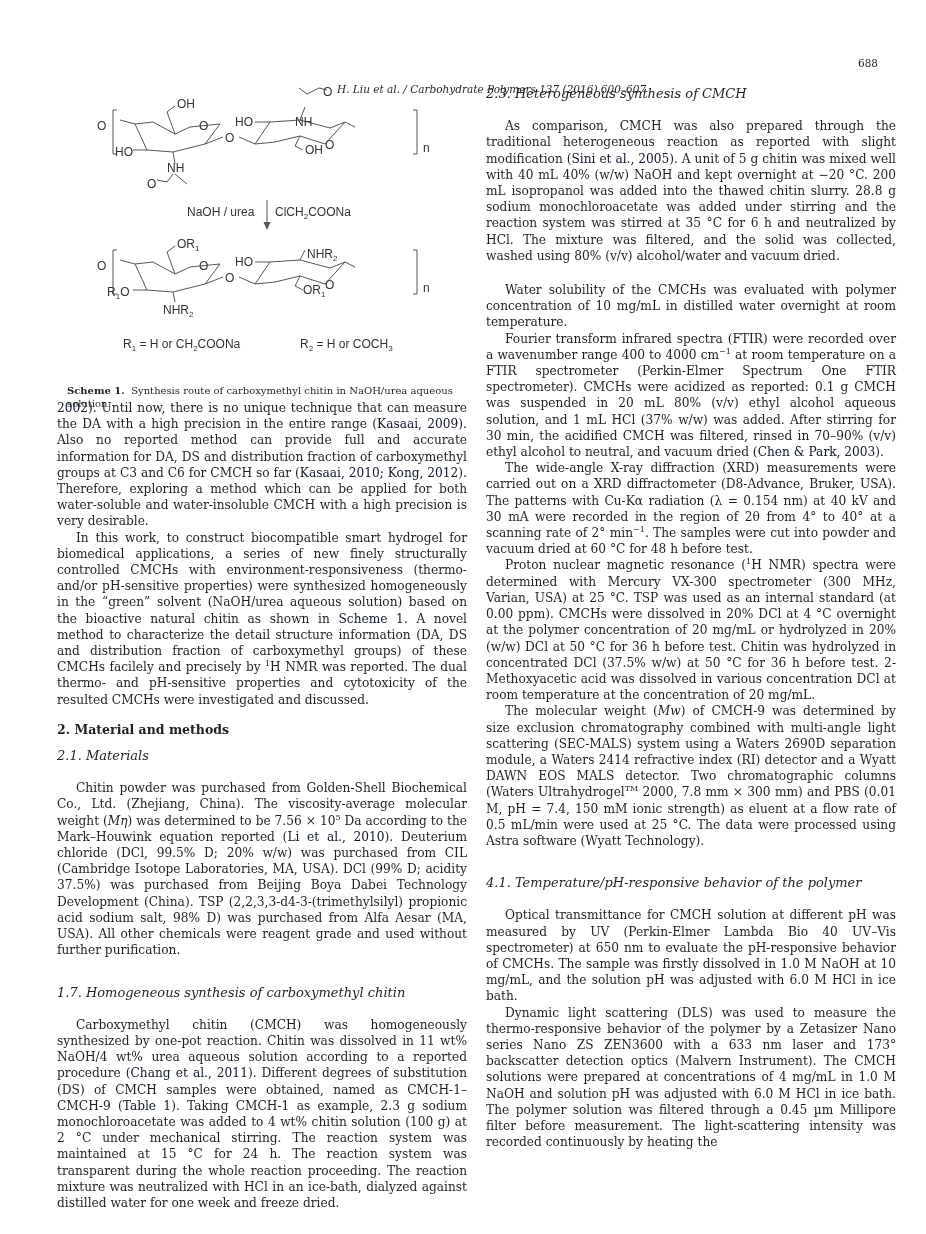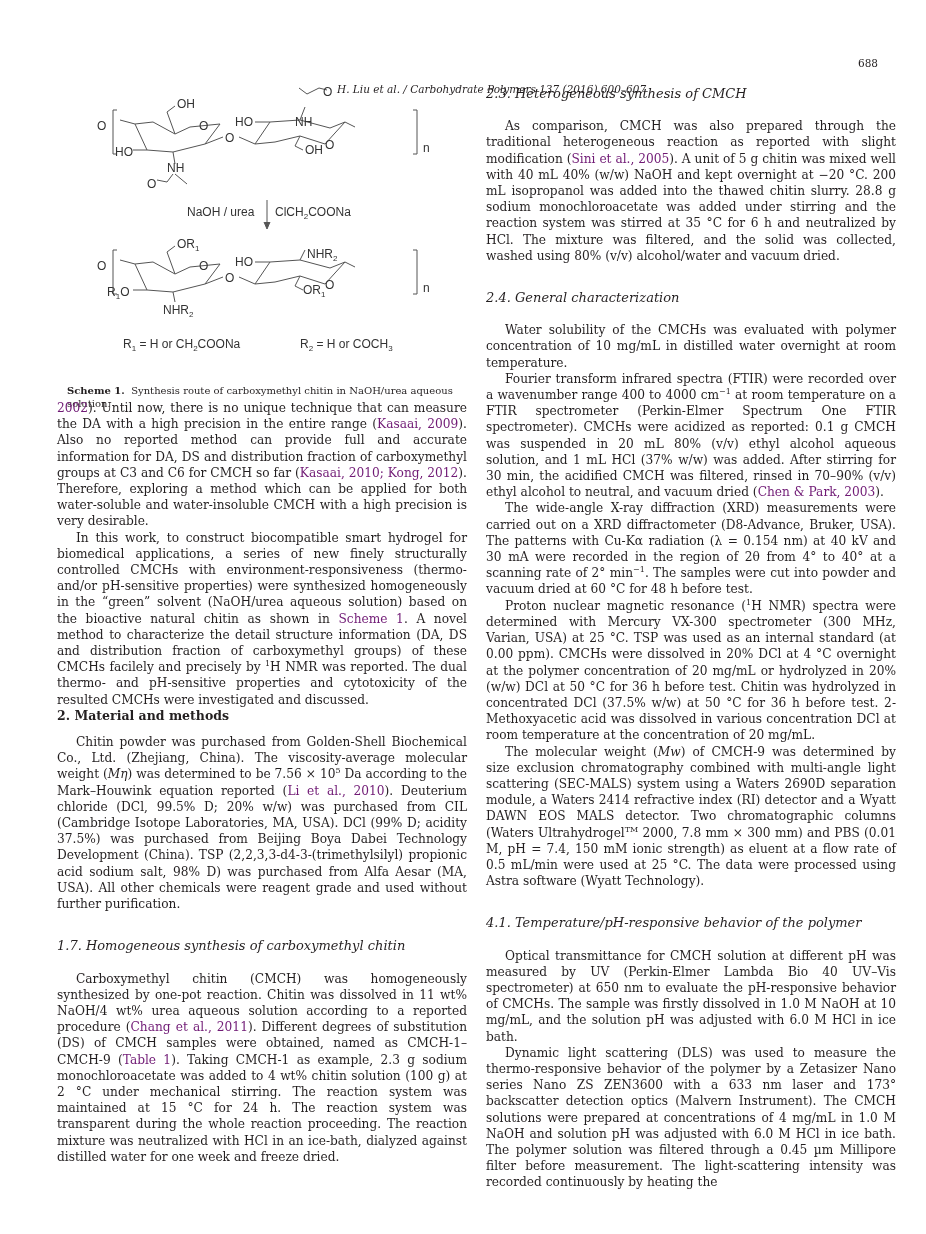--- a/index.html
+++ b/index.html
@@ -14,22 +14,22 @@
   }
   .running-header .journal { position: absolute; left: 337px; top: 0; margin-top: 26px; }
   .running-header .pageno { position: absolute; left: 858px; top: 0; font-style: normal; }
 
   .col { position: absolute; width: 410px; font-size: 12.2px; line-height: 16.2px; }
   .col.left { left: 57px; top: 400px; }
   .col.right { left: 486px; top: 86px; }
 
   .p { text-align: justify; margin: 0; hyphens: manual; }
   .p.indent { text-indent: 19px; }
-  .link { color: #701a75; }
-  .h1 { font-weight: bold; font-size: 12.5px; margin: 0 0 10px 0; }
+  .link { color: #0f172a; }
+  .h1 { font-weight: bold; font-size: 12.5px; margin: 14px 0 10px 0; }
   .h2 { font-style: italic; font-size: 13px; margin: 8px 0 16px 0; }
   .gap { height: 18px; }
 
   .scheme {
     position: absolute; left: 95px; top: 82px; width: 345px; height: 275px;
   }
   .scheme svg { width: 345px; height: 275px; }
   .scheme text { font-family: "Liberation Sans", sans-serif; font-size: 12px; fill: #333; }
   .caption {
     position: absolute; left: 67px; top: 368px; width: 400px;
@@ -128,33 +128,33 @@
 </div>
 <div class="caption">
   <b>Scheme 1.</b>&nbsp; <span>Synthesis route of carboxymethyl chitin in NaOH/urea aqueous solution.</span>
 </div>
 
 <div class="col left">
   <p class="p"><span class="link">2002</span><span>). Until now, there is no unique technique that can measure the DA with a high precision in the entire range (</span><span class="link">Kasaai, 2009</span><span>). Also no reported method can provide full and accurate information for DA, DS and distribution fraction of carboxymethyl groups at C3 and C6 for CMCH so far (</span><span class="link">Kasaai, 2010; Kong, 2012</span><span>). Therefore, exploring a method which can be applied for both water-soluble and water-insoluble CMCH with a high precision is very desirable.</span></p>
   <p class="p indent"><span>In this work, to construct biocompatible smart hydrogel for biomedical applications, a series of new finely structurally controlled CMCHs with environment-responsiveness (thermo- and/or pH-sensitive properties) were synthesized homogeneously in the “green” solvent (NaOH/urea aqueous solution) based on the bioactive natural chitin as shown in </span><span class="link">Scheme 1</span><span>. A novel method to characterize the detail structure information (DA, DS and distribution fraction of carboxymethyl groups) of these CMCHs facilely and precisely by </span><sup>1</sup><span>H NMR was reported. The dual thermo- and pH-sensitive properties and cytotoxicity of the resulted CMCHs were investigated and discussed.</span></p>
 
   <div class="h1">2.  Material and methods</div>
+  <div class="h2">2.1.  Materials</div>
   <p class="p indent"><span>Chitin powder was purchased from Golden-Shell Biochemical Co., Ltd. (Zhejiang, China). The viscosity-average molecular weight (</span><i>Mη</i><span>) was determined to be 7.56 × 10</span><sup>5</sup><span> Da according to the Mark–Houwink equation reported (</span><span class="link">Li et al., 2010</span><span>). Deuterium chloride (DCl, 99.5% D; 20% w/w) was purchased from CIL (Cambridge Isotope Laboratories, MA, USA). DCl (99% D; acidity 37.5%) was purchased from Beijing Boya Dabei Technology Development (China). TSP (2,2,3,3-d4-3-(trimethylsilyl) propionic acid sodium salt, 98% D) was purchased from Alfa Aesar (MA, USA). All other chemicals were reagent grade and used without further purification.</span></p>
 
   <div class="gap"></div>
   <div class="h2">1.7.  Homogeneous synthesis of carboxymethyl chitin</div>
   <p class="p indent"><span>Carboxymethyl chitin (CMCH) was homogeneously synthesized by one-pot reaction. Chitin was dissolved in 11 wt% NaOH/4 wt% urea aqueous solution according to a reported procedure (</span><span class="link">Chang et al., 2011</span><span>). Different degrees of substitution (DS) of CMCH samples were obtained, named as CMCH-1–CMCH-9 (</span><span class="link">Table 1</span><span>). Taking CMCH-1 as example, 2.3 g sodium monochloroacetate was added to 4 wt% chitin solution (100 g) at 2 °C under mechanical stirring. The reaction system was maintained at 15 °C for 24 h. The reaction system was transparent during the whole reaction proceeding. The reaction mixture was neutralized with HCl in an ice-bath, dialyzed against distilled water for one week and freeze dried.</span></p>
 </div>
 
 <div class="col right">
   <div class="h2" style="margin-top:0">2.3.  Heterogeneous synthesis of CMCH</div>
   <p class="p indent"><span>As comparison, CMCH was also prepared through the traditional heterogeneous reaction as reported with slight modification (</span><span class="link">Sini et al., 2005</span><span>). A unit of 5 g chitin was mixed well with 40 mL 40% (w/w) NaOH and kept overnight at −20 °C. 200 mL isopropanol was added into the thawed chitin slurry. 28.8 g sodium monochloroacetate was added under stirring and the reaction system was stirred at 35 °C for 6 h and neutralized by HCl. The mixture was filtered, and the solid was collected, washed using 80% (v/v) alcohol/water and vacuum dried.</span></p>
 
   <div class="gap"></div>
-  <div class="h2">2.4.  General characterization</div>
   <p class="p indent">Water solubility of the CMCHs was evaluated with polymer concentration of 10 mg/mL in distilled water overnight at room temperature.</p>
   <p class="p indent"><span>Fourier transform infrared spectra (FTIR) were recorded over a wavenumber range 400 to 4000 cm</span><sup>−1</sup><span> at room temperature on a FTIR spectrometer (Perkin-Elmer Spectrum One FTIR spectrometer). CMCHs were acidized as reported: 0.1 g CMCH was suspended in 20 mL 80% (v/v) ethyl alcohol aqueous solution, and 1 mL HCl (37% w/w) was added. After stirring for 30 min, the acidified CMCH was filtered, rinsed in 70–90% (v/v) ethyl alcohol to neutral, and vacuum dried (</span><span class="link">Chen &amp; Park, 2003</span><span>).</span></p>
   <p class="p indent"><span>The wide-angle X-ray diffraction (XRD) measurements were carried out on a XRD diffractometer (D8-Advance, Bruker, USA). The patterns with Cu-Kα radiation (λ = 0.154 nm) at 40 kV and 30 mA were recorded in the region of 2θ from 4° to 40° at a scanning rate of 2° min</span><sup>−1</sup><span>. The samples were cut into powder and vacuum dried at 60 °C for 48 h before test.</span></p>
   <p class="p indent"><span>Proton nuclear magnetic resonance (</span><sup>1</sup><span>H NMR) spectra were determined with Mercury VX-300 spectrometer (300 MHz, Varian, USA) at 25 °C. TSP was used as an internal standard (at 0.00 ppm). CMCHs were dissolved in 20% DCl at 4 °C overnight at the polymer concentration of 20 mg/mL or hydrolyzed in 20% (w/w) DCl at 50 °C for 36 h before test. Chitin was hydrolyzed in concentrated DCl (37.5% w/w) at 50 °C for 36 h before test. 2-Methoxyacetic acid was dissolved in various concentration DCl at room temperature at the concentration of 20 mg/mL.</span></p>
   <p class="p indent"><span>The molecular weight (</span><i>Mw</i><span>) of CMCH-9 was determined by size exclusion chromatography combined with multi-angle light scattering (SEC-MALS) system using a Waters 2690D separation module, a Waters 2414 refractive index (RI) detector and a Wyatt DAWN EOS MALS detector. Two chromatographic columns (Waters Ultrahydrogel</span><sup>TM</sup><span> 2000, 7.8 mm × 300 mm) and PBS (0.01 M, pH = 7.4, 150 mM ionic strength) as eluent at a flow rate of 0.5 mL/min were used at 25 °C. The data were processed using Astra software (Wyatt Technology).</span></p>
 
   <div class="gap"></div>
   <div class="h2">4.1.  Temperature/pH-responsive behavior of the polymer</div>
   <p class="p indent">Optical transmittance for CMCH solution at different pH was measured by UV (Perkin-Elmer Lambda Bio 40 UV–Vis spectrometer) at 650 nm to evaluate the pH-responsive behavior of CMCHs. The sample was firstly dissolved in 1.0 M NaOH at 10 mg/mL, and the solution pH was adjusted with 6.0 M HCl in ice bath.</p>
   <p class="p indent">Dynamic light scattering (DLS) was used to measure the thermo-responsive behavior of the polymer by a Zetasizer Nano series Nano ZS ZEN3600 with a 633 nm laser and 173° backscatter detection optics (Malvern Instrument). The CMCH solutions were prepared at concentrations of 4 mg/mL in 1.0 M NaOH and solution pH was adjusted with 6.0 M HCl in ice bath. The polymer solution was filtered through a 0.45 µm Millipore filter before measurement. The light-scattering intensity was recorded continuously by heating the</p>

